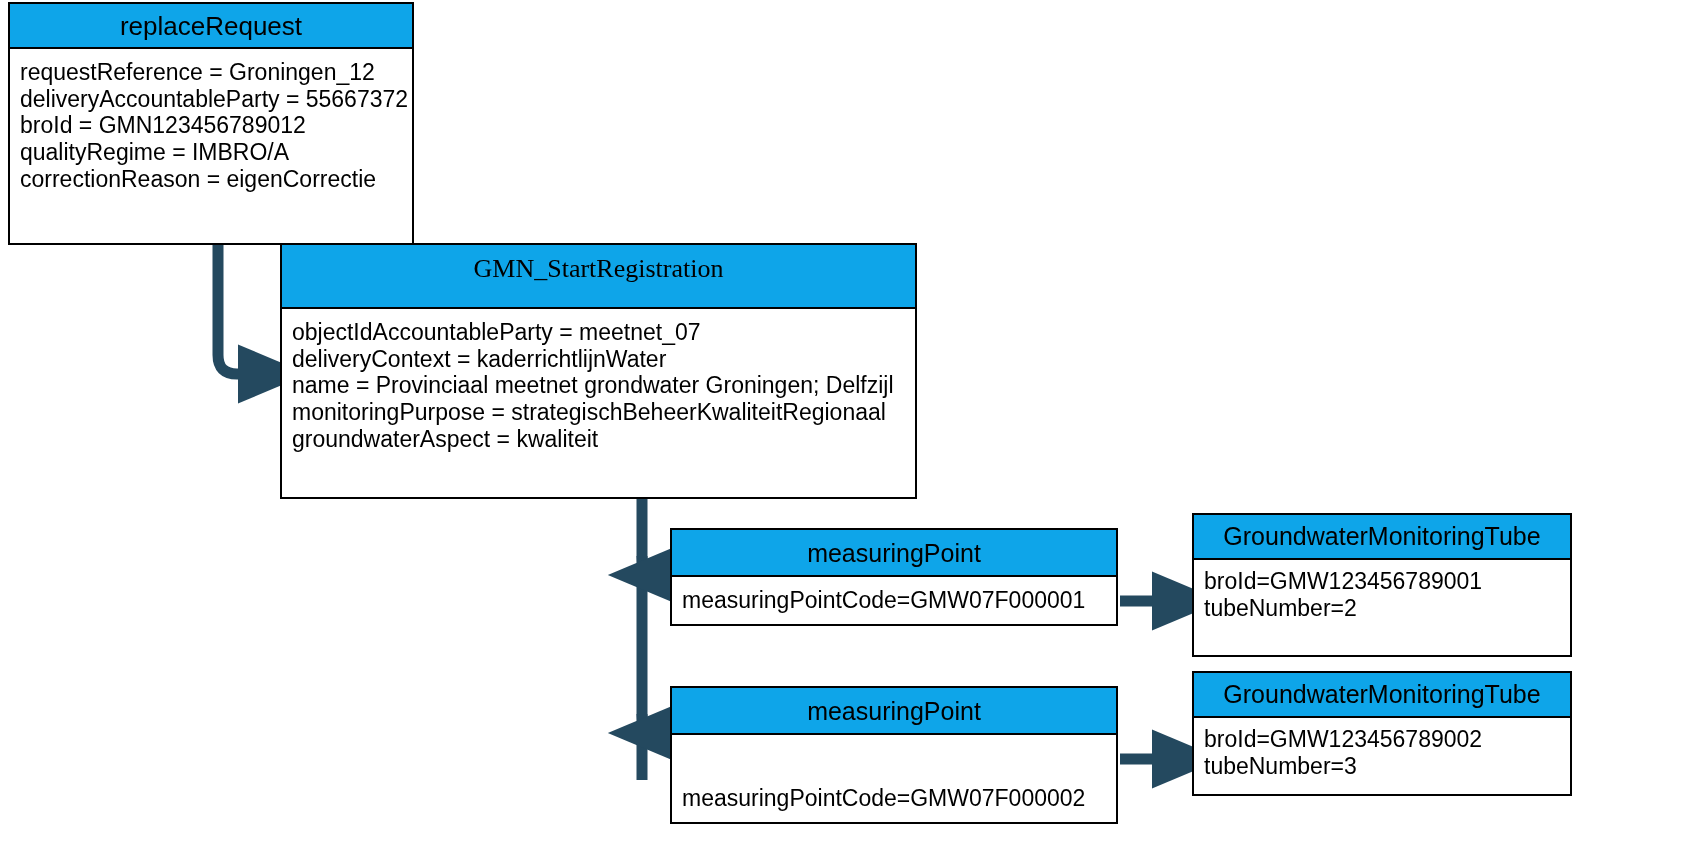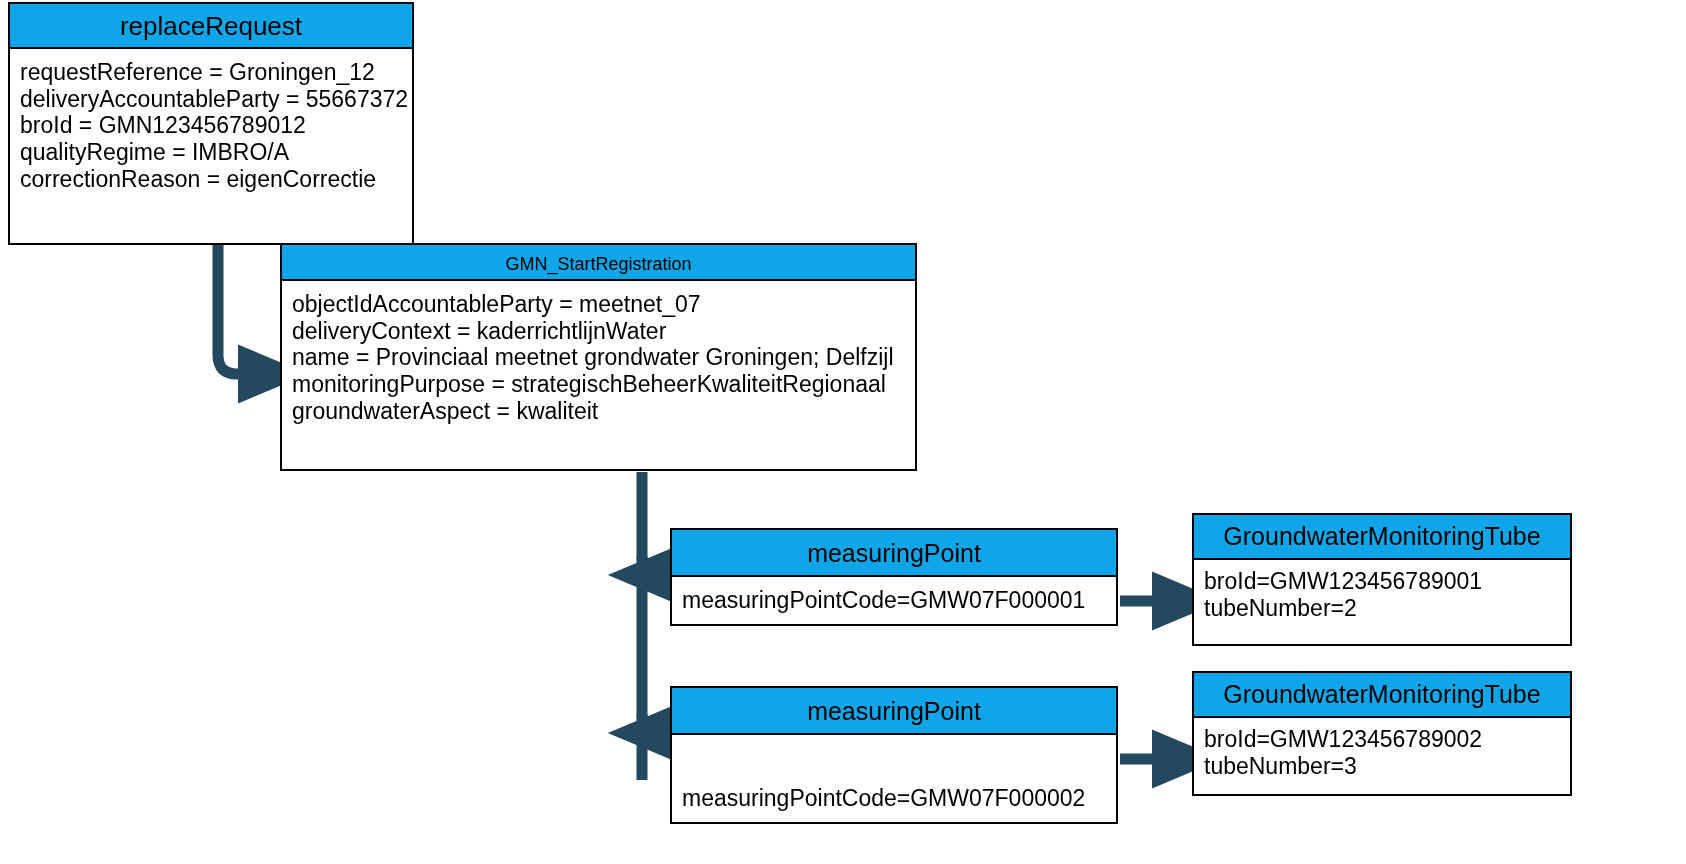--- a/index.html
+++ b/index.html
@@ -46,34 +46,34 @@
   .attr-line {
     white-space: nowrap;
   }
 
   
   #box-replace-request     { left: 8px;   top: 2px;   width: 406px; }
   #box-replace-request .obj-header { height: 45px; font-size: 26px; padding-top: 6px; }
   #box-replace-request .obj-body   { height: 194px; padding-top: 10px; }
 
   #box-gmn-startregistration { left: 280px; top: 243px; width: 637px; }
-  #box-gmn-startregistration .obj-header { height: 36px; font-size: 18px; padding-top: 8px; }
+  #box-gmn-startregistration .obj-header { height: 64px; font-size: 26px; padding-top: 8px; font-family: Liberation Serif, serif; }
   #box-gmn-startregistration .obj-body   { height: 188px; padding-top: 10px; }
 
   #box-measuring-point-1 { left: 670px; top: 528px; width: 448px; }
   #box-measuring-point-1 .obj-header { height: 47px; padding-top: 8px; }
   #box-measuring-point-1 .obj-body   { height: 47px; padding-top: 10px; }
 
   #box-measuring-point-2 { left: 670px; top: 686px; width: 448px; }
   #box-measuring-point-2 .obj-header { height: 47px; padding-top: 8px; }
   #box-measuring-point-2 .obj-body   { height: 47px; padding-top: 10px; margin-top: 40px; }
 
   #box-gw-tube-1 { left: 1192px; top: 513px; width: 380px; }
   #box-gw-tube-1 .obj-header { height: 45px; padding-top: 6px; }
-  #box-gw-tube-1 .obj-body   { height: 84px; padding-top: 8px; }
+  #box-gw-tube-1 .obj-body   { height: 95px; padding-top: 8px; }
 
   #box-gw-tube-2 { left: 1192px; top: 671px; width: 380px; }
   #box-gw-tube-2 .obj-header { height: 45px; padding-top: 6px; }
   #box-gw-tube-2 .obj-body   { height: 76px; padding-top: 8px; }
 
   
   .connector-layer {
     position: absolute;
     left: 0;
     top: 0;

